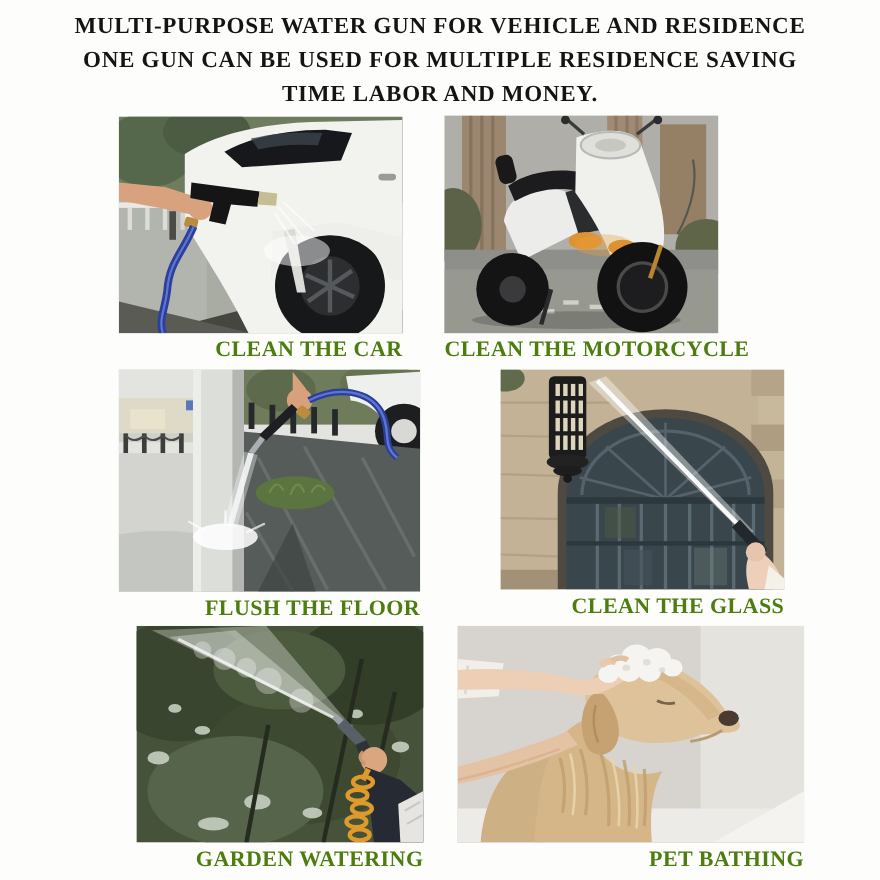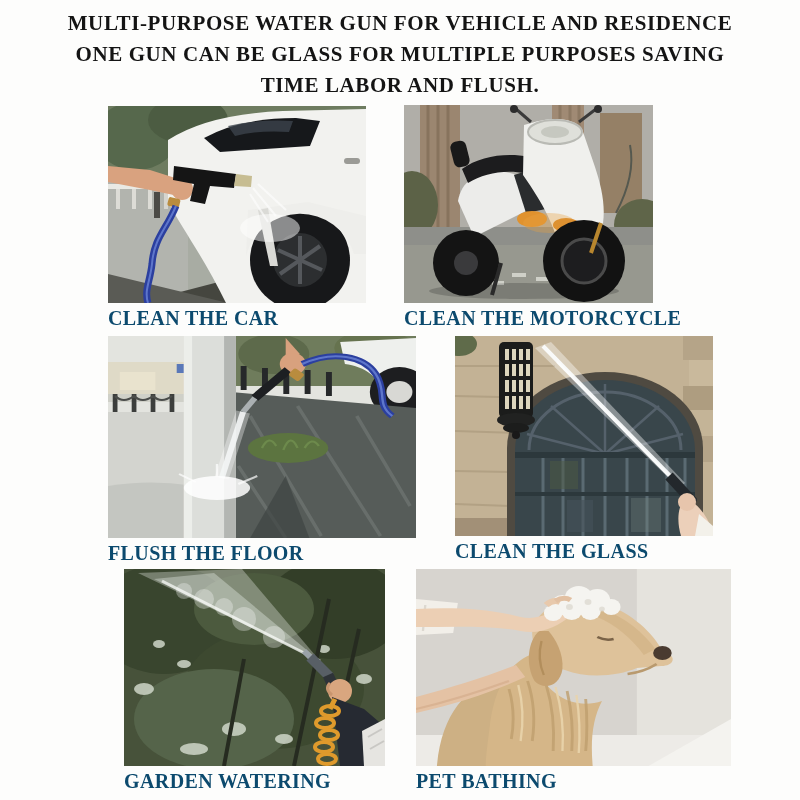--- a/index.html
+++ b/index.html
@@ -21,44 +21,44 @@
   
   .cell{position:absolute;}
   .photo{
     display:block;width:100%;
     background:#cfcfcb;
     overflow:hidden;
   }
   .photo svg{display:block;width:100%;height:100%;}
   .caption{
     margin-top:4px;
-    text-align:left;
+    text-align:right;
     font-weight:700;
     font-size:20px;
     letter-spacing:0.4px;
-    color:#0c4a6e;
+    color:#4d7c0f;
     white-space:nowrap;
   }
   
   .c1{left:108px;top:106px;width:258px;} .c1 .photo{height:197px;}
   .c2{left:404px;top:105px;width:249px;} .c2 .photo{height:198px;}
-  .c3{left:108px;top:336px;width:308px;} .c3 .photo{height:202px;}
+  .c3{left:108px;top:336px;width:274px;} .c3 .photo{height:202px;}
   .c4{left:427px;top:336px;width:258px;} .c4 .photo{height:200px;}
   .c5{left:108px;top:569px;width:261px;} .c5 .photo{height:197px;}
   .c6{left:416px;top:569px;width:315px;} .c6 .photo{height:197px;}
 </style>
 </head>
 <body>
 
 <div class="page">
 
   <div class="header">
     <div class="hline">MULTI-PURPOSE WATER GUN FOR VEHICLE AND RESIDENCE</div>
-    <div class="hline">ONE GUN CAN BE GLASS FOR MULTIPLE PURPOSES SAVING</div>
-    <div class="hline">TIME LABOR AND FLUSH.</div>
+    <div class="hline">ONE GUN CAN BE USED FOR MULTIPLE RESIDENCE SAVING</div>
+    <div class="hline">TIME LABOR AND MONEY.</div>
   </div>
 
   <figure class="cell c1" style="margin:0;">
     <div class="photo" role="img" aria-label="Hand holding a black water gun with blue hose spraying the wheel of a white SUV">
       <svg viewBox="0 0 258 197" preserveAspectRatio="none">
         <rect width="258" height="197" fill="#a8aca3"></rect>
         <rect width="258" height="78" fill="#6e7c60"></rect>
         <ellipse cx="28" cy="30" rx="42" ry="34" fill="#56684c"></ellipse>
         <ellipse cx="80" cy="14" rx="40" ry="24" fill="#4c5c42"></ellipse>
         <rect y="70" width="80" height="127" fill="#b2b4ae"></rect>

